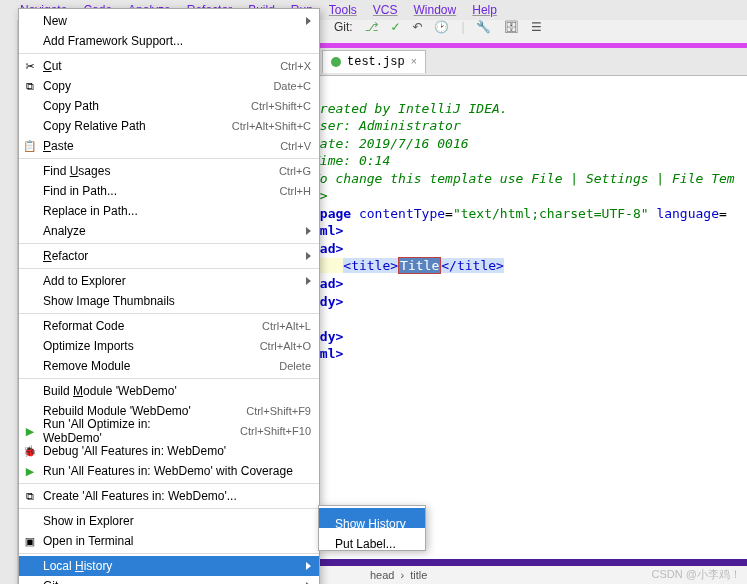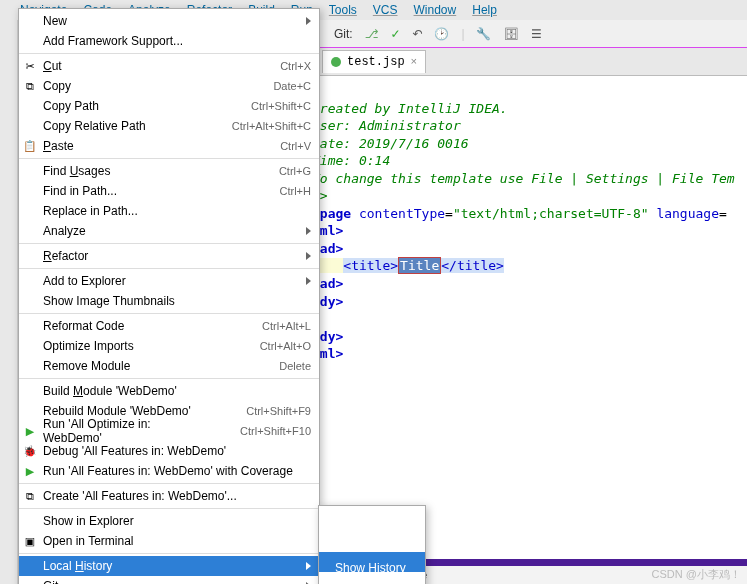--- a/index.html
+++ b/index.html
@@ -14,36 +14,35 @@
     position: relative;
     color: #000;
   }
   .menubar {
     position: absolute;
     top: 0; left: 0; right: 0;
     height: 20px;
     background: #e8e8e8;
     padding-left: 20px;
     font-size: 12px;
-    color: #0369a1;
+    color: #6d28d9;
     display: flex;
     align-items: center;
     gap: 16px;
   }
   .menubar span { text-decoration: underline; text-decoration-color: #999; }
   .toolbar {
     position: absolute;
     top: 20px; left: 310px; right: 0;
     height: 28px;
     background: #f0f0f0;
     display: flex;
-    align-items: center;
     gap: 12px;
     padding-left: 24px;
-    border-bottom: 1px solid #d946ef;
+    border-bottom: 5px solid #d946ef;
     color: #555;
   }
   .toolbar .git-label { color: #333; }
   .editor-area {
     position: absolute;
     left: 310px; top: 48px; right: 0; bottom: 20px;
     background: #fff;
   }
   .tabbar {
     height: 28px;
@@ -150,21 +149,20 @@
     border: 1px solid #aaa;
     box-shadow: 2px 2px 8px rgba(0,0,0,0.25);
     padding: 2px 0;
     font-size: 12px;
   }
   .submenu .item {
     display: flex;
     align-items: center;
     height: 20px;
     padding: 11px 8px 0 16px;
-    margin-top: 44px;
   }
   .submenu .item.selected { background: #2d7fd6; color: #fff; }
   .left-gutter {
     position: absolute;
     left: 0; top: 20px; width: 18px; bottom: 0;
     background: #e8e8e8;
     border-right: 1px solid #d0d0d0;
   }
 </style>
 </head>

